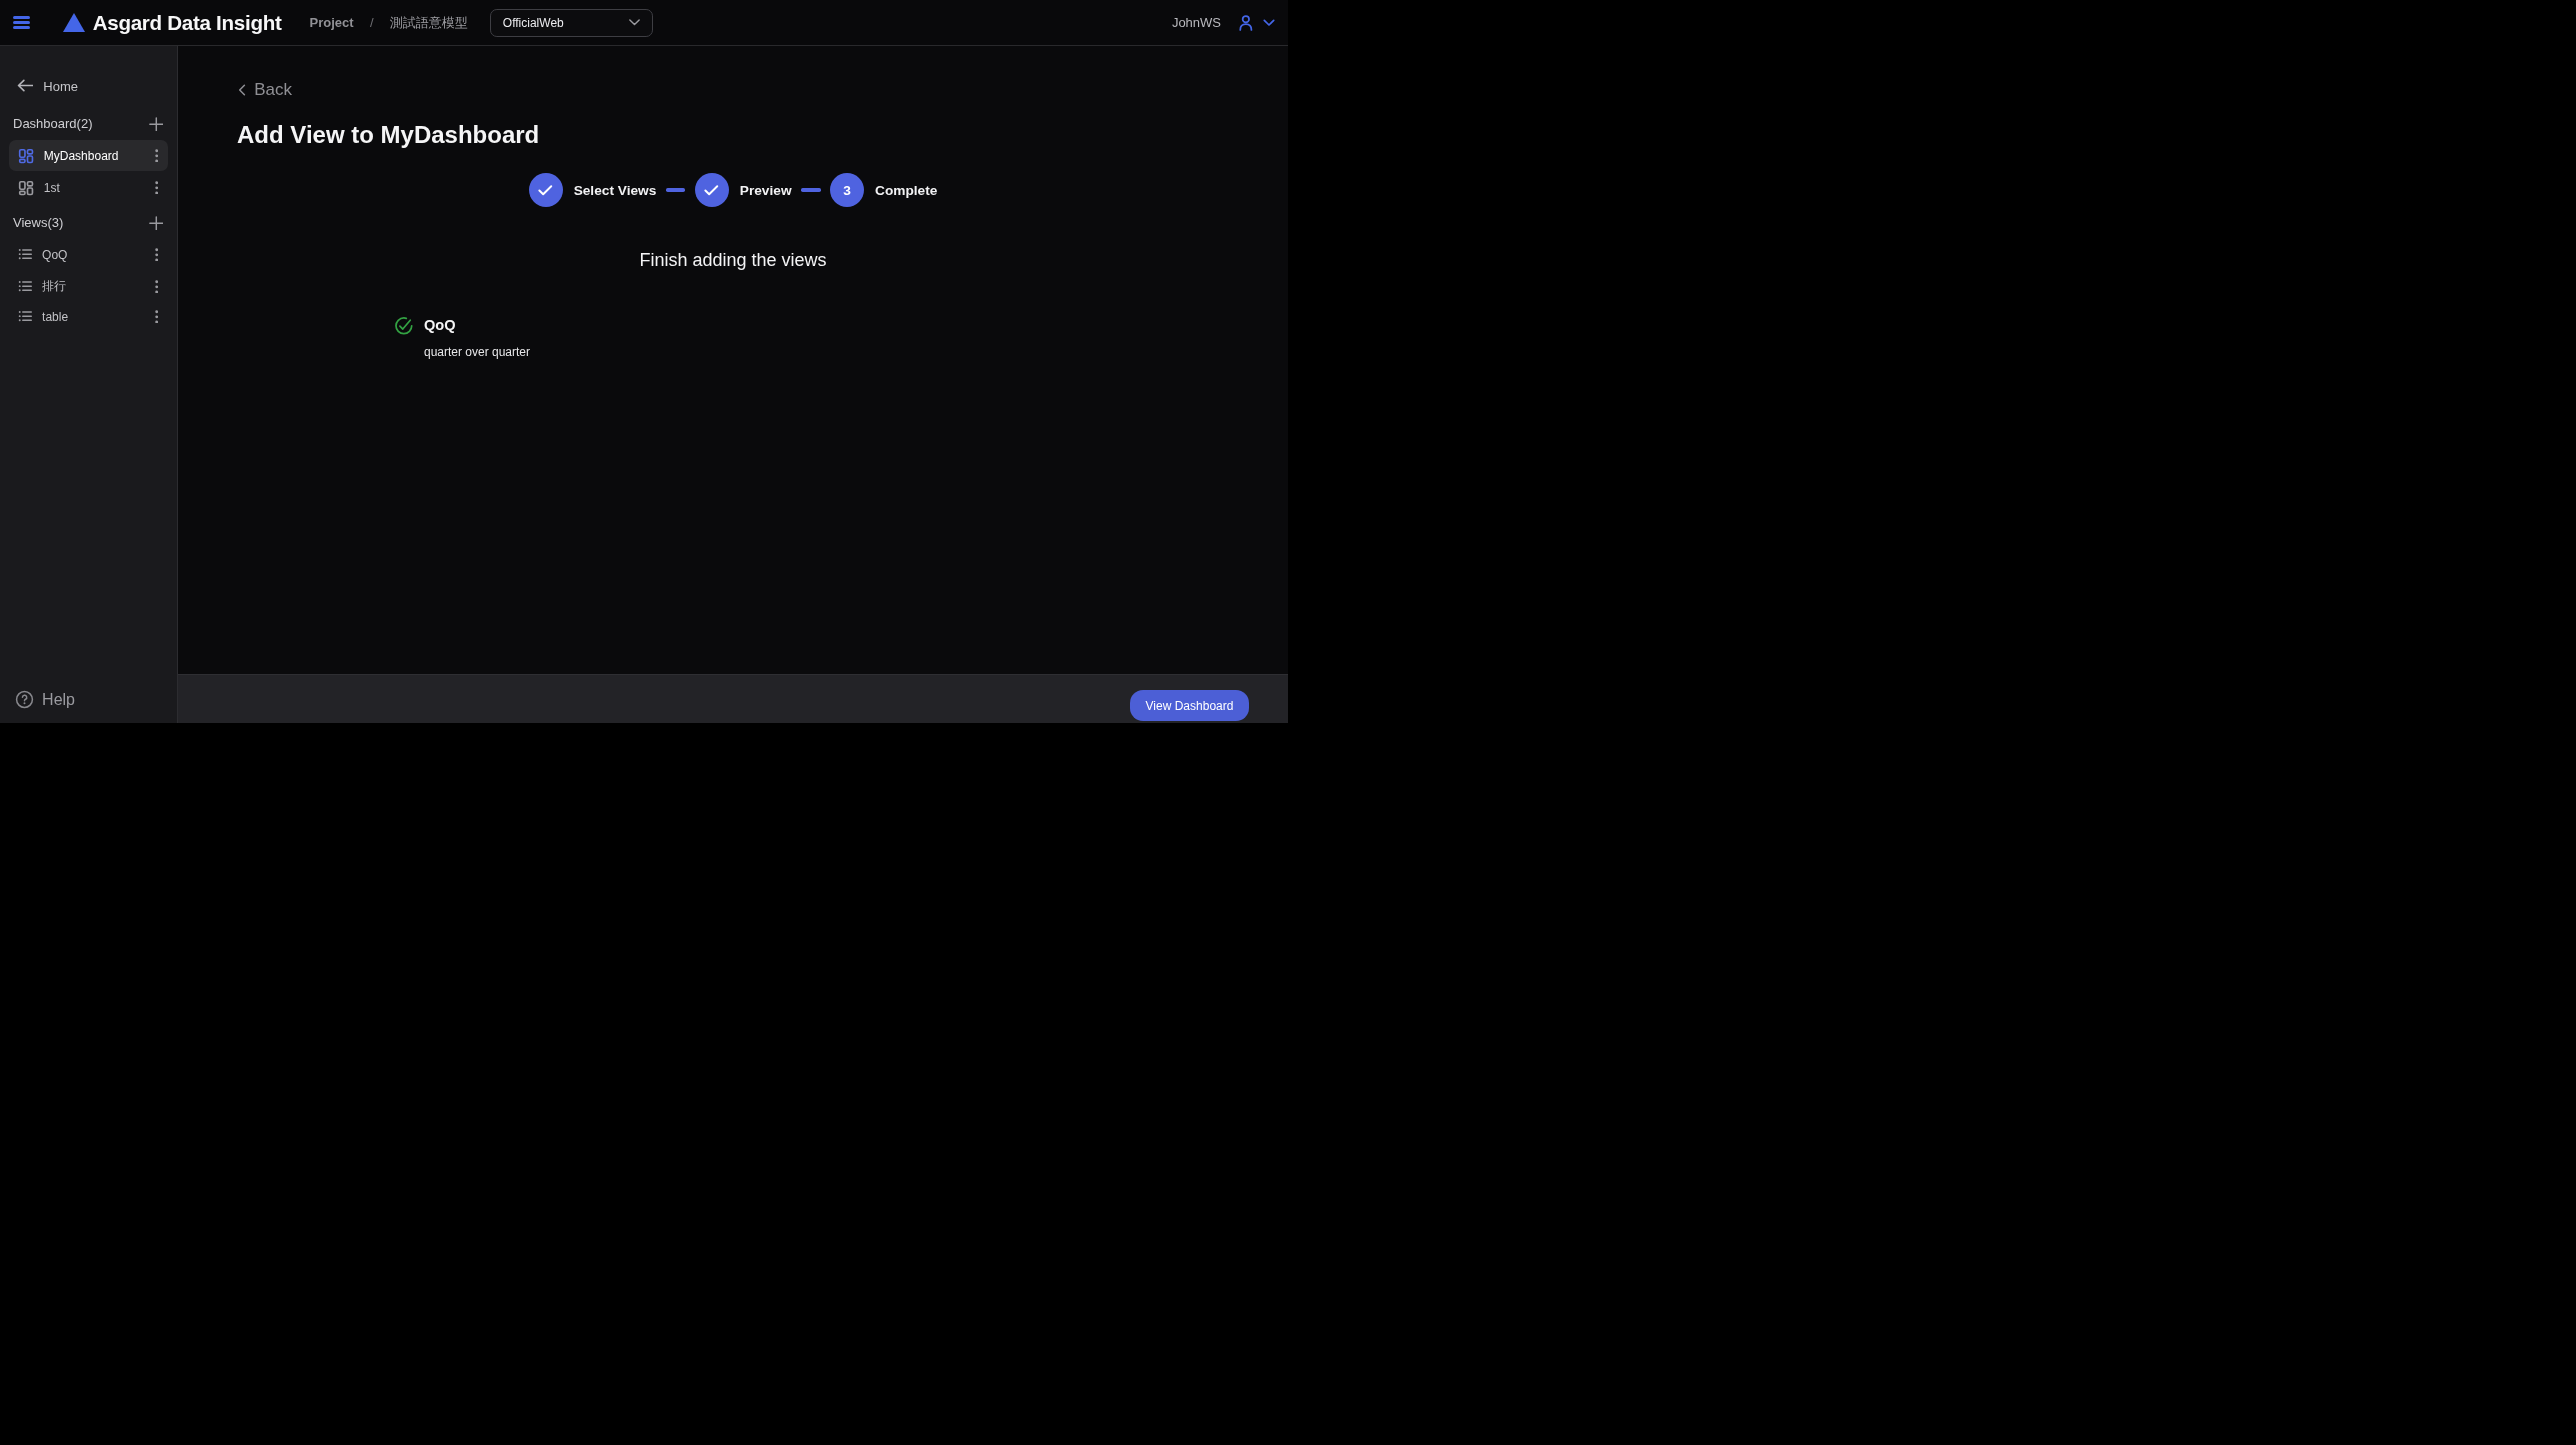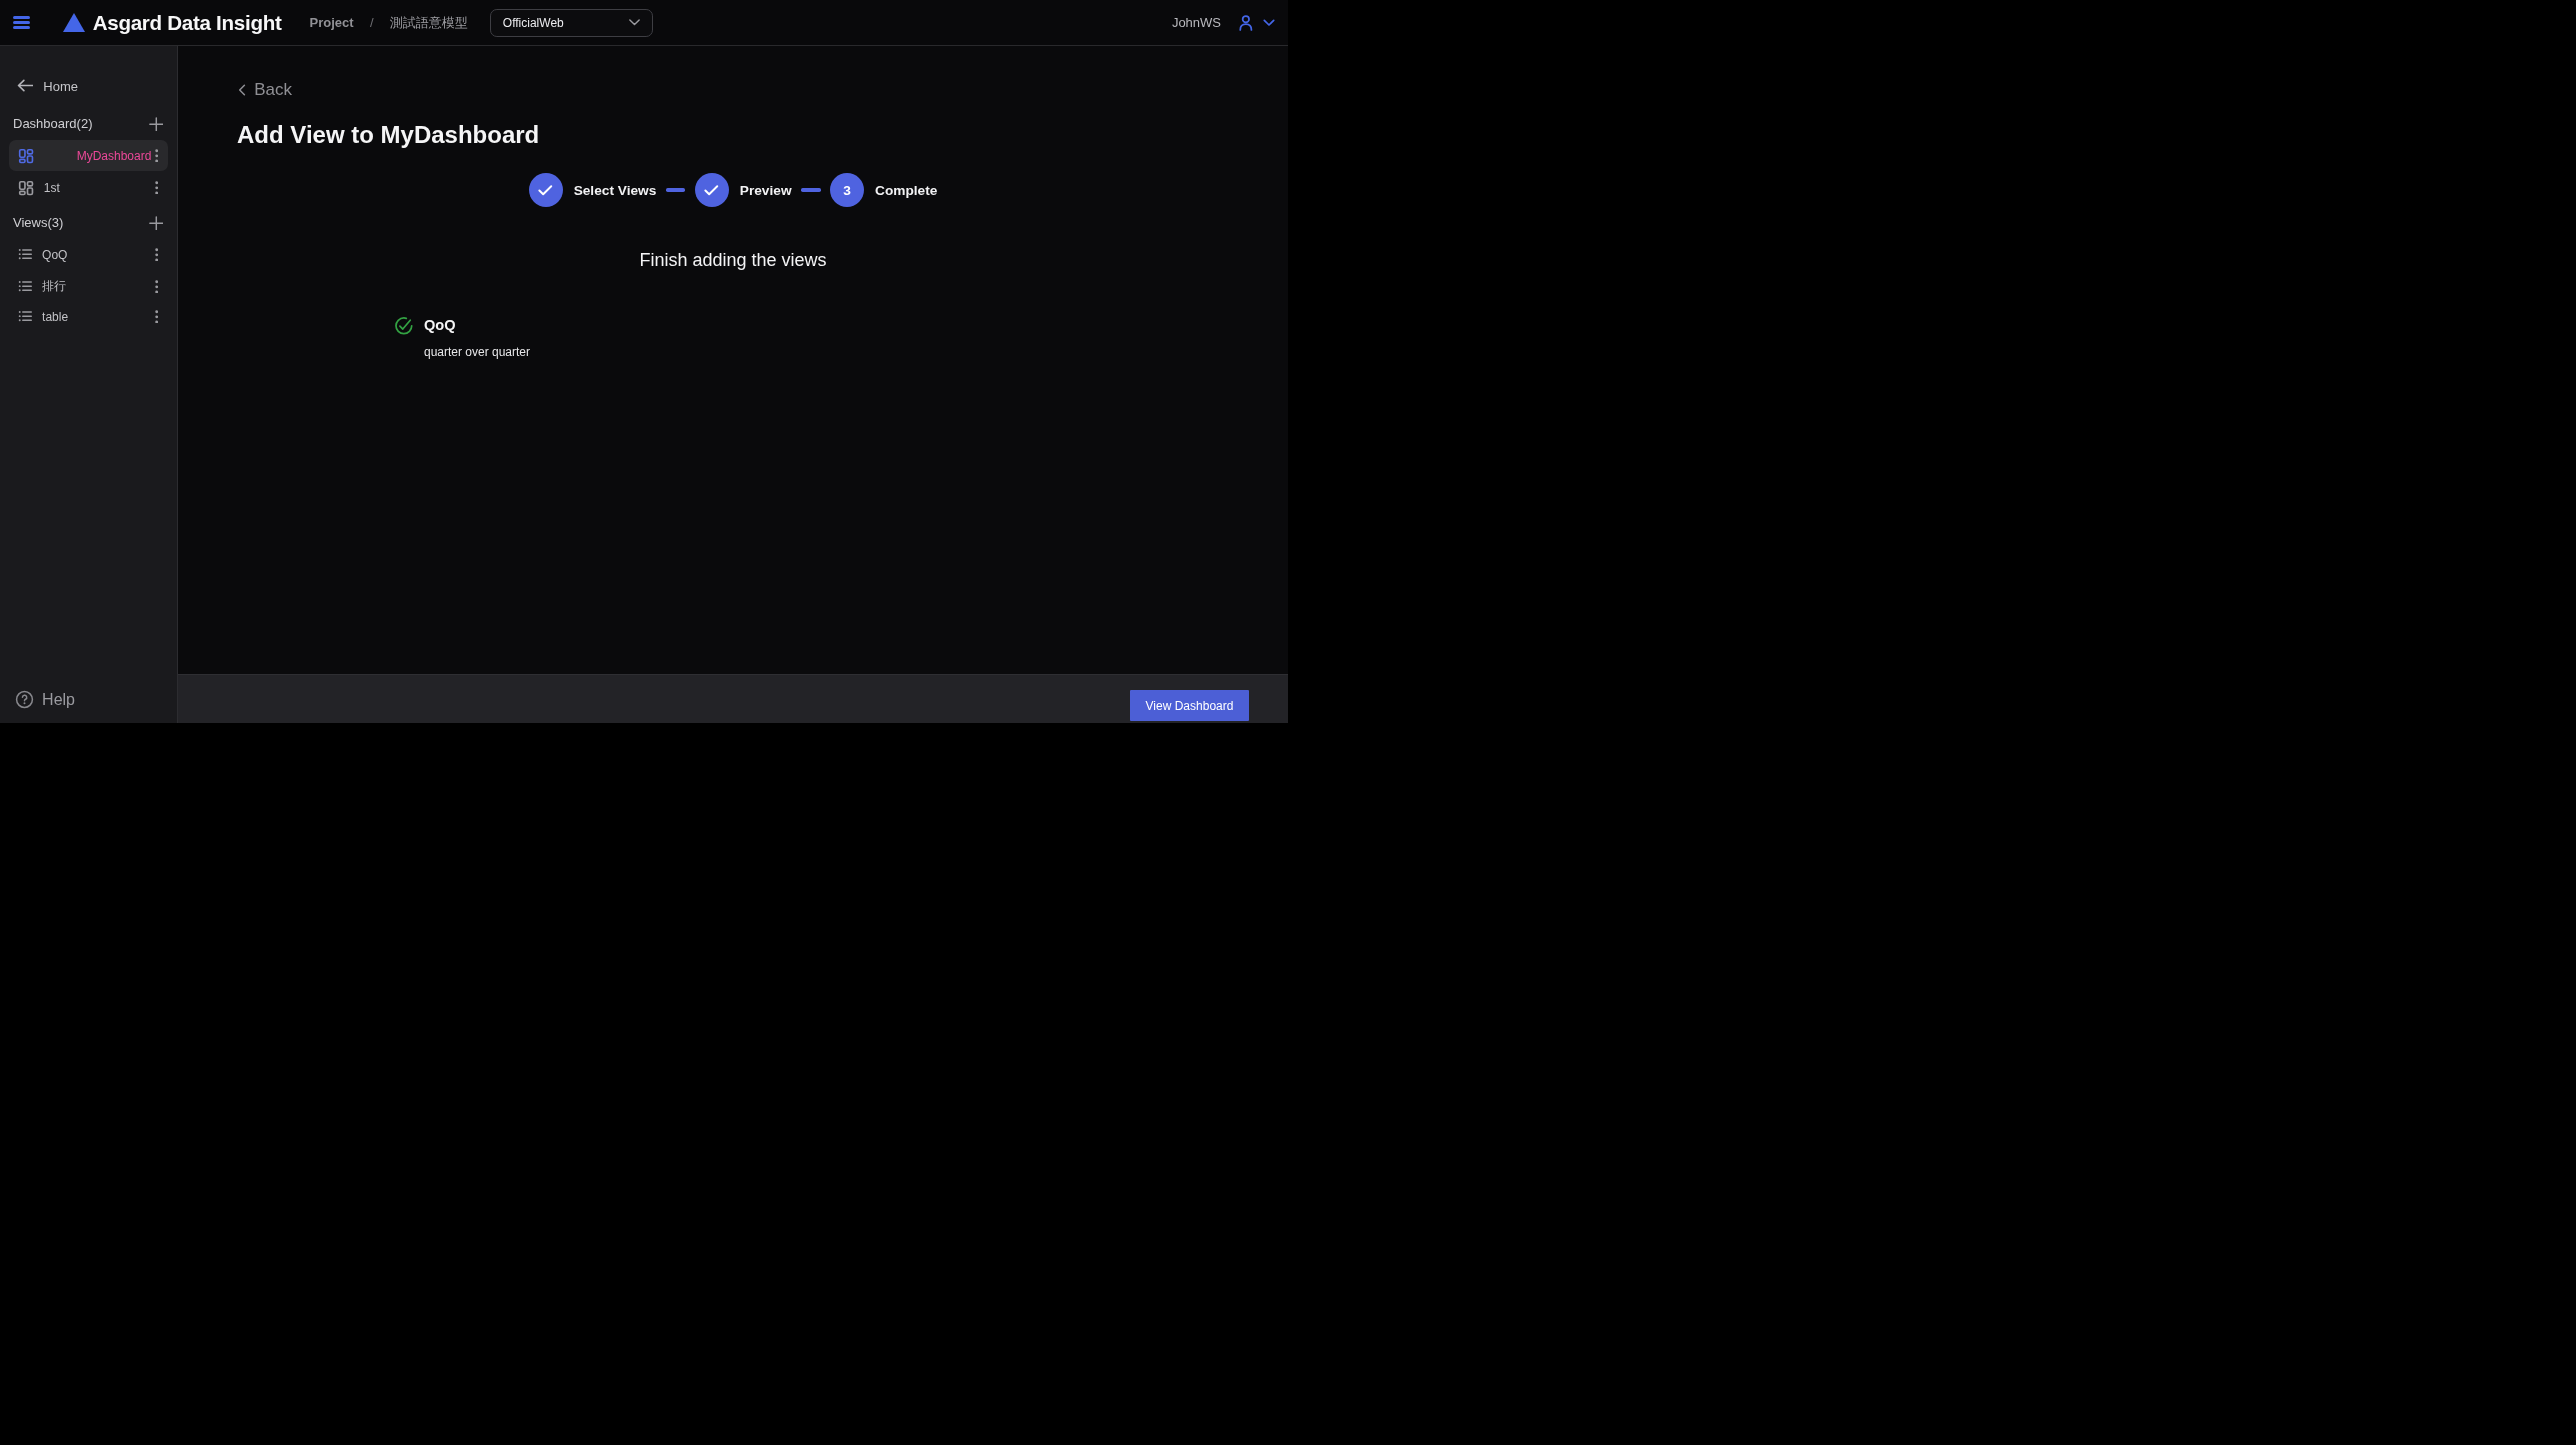--- a/index.html
+++ b/index.html
@@ -32,21 +32,21 @@
              border-right:0.9px solid #2c2c30; }
   .home-link { position:absolute; top:33px; left:17px; display:flex; align-items:flex-start; gap:10px; cursor:pointer; }
   .home-link .label { font-size:13px; color:#c6c6ca; }
   .side-section-header { position:absolute; left:13px; right:12px; display:flex; align-items:center; justify-content:space-between; }
   .side-section-header .label { font-size:13px; font-weight:500; color:#cfcfd3; }
   .plus-btn { display:flex; cursor:pointer; padding:1.7px; }
   .side-item { position:absolute; left:8.6px; right:8.6px; height:31px; border-radius:6.9px;
                display:flex; align-items:center; padding:0 6.9px 0 8.6px; cursor:pointer; }
   .side-item .label { margin-left:8.6px; font-size:12px; color:#c3c3c7; flex:1; white-space:nowrap; overflow:hidden; }
   .side-item.selected { background:#29292c; }
-  .side-item.selected .label { color:#ec4899;text-align:right; }
+  .side-item.selected .label { color:#ffffff; }
   .side-item.small { height:27px; }
   .kebab { display:flex; cursor:pointer; padding:1.7px 3.4px; }
   .help-link { position:absolute; bottom:13.7px; left:15.4px; display:flex; align-items:center; gap:7.7px; cursor:pointer; }
   .help-link .label { font-size:16px; color:#9b9ba0; }
 
   
   .main { position:absolute; top:46px; left:178px; right:0; bottom:0; background:#0a0a0c; }
   .back-link { position:absolute; top:34px; left:60px; display:flex; align-items:center; gap:8.6px; cursor:pointer; }
   .back-link .label { font-size:17px; color:#8f8f94; }
   .page-title { position:absolute; top:75px; left:59px; font-size:24px; font-weight:700; color:#f5f5f6; }
@@ -65,21 +65,21 @@
   .added-view { position:absolute; top:270px; left:216px; display:flex; align-items:flex-start; }
   .added-view-text { margin-left:10.3px; }
   .added-view-name { font-size:14.6px; font-weight:700; color:#f5f5f6; margin-top:0.9px; }
   .added-view-desc { margin-top:12px; font-size:12px; color:#e8e8ea; }
 
   
   .footer-bar { position:absolute; left:0; right:0; bottom:0; height:49px; background:#232327;
                 border-top:0.9px solid #2e2e32; }
   .view-dashboard-btn { position:absolute; right:39px; top:15.4px; width:119px; height:31px;
                         background:#4c5fd6; color:#fff; font-size:12px; font-weight:500;
-                        border:none; border-radius:1px; cursor:pointer; font-family:inherit;
+                        border:none; border-radius:13px; cursor:pointer; font-family:inherit;
                         display:flex; align-items:center; justify-content:center; }
 
   svg { display:block; }
 </style>
 </head>
 <body>
 
 <div class="page">
 
   <div class="header">

